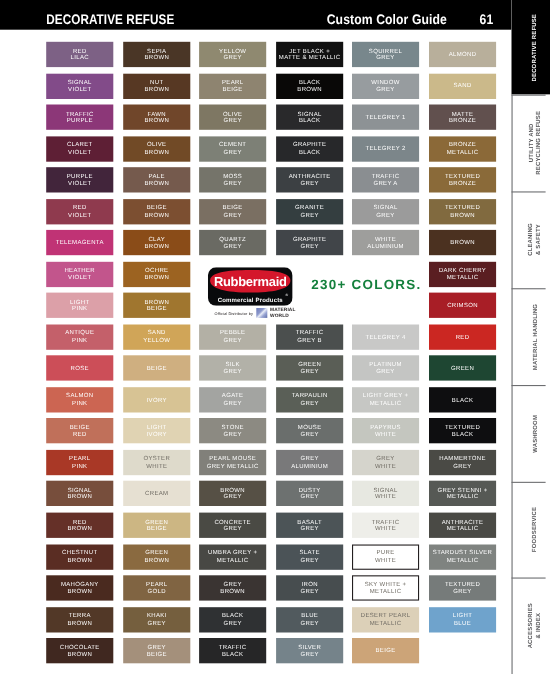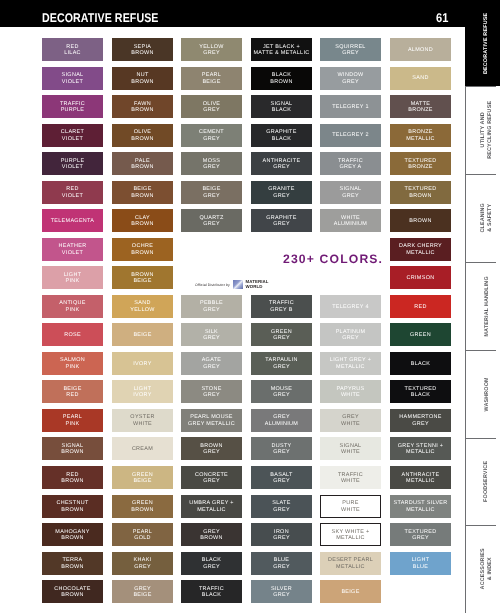--- a/index.html
+++ b/index.html
@@ -39,30 +39,31 @@
 
   
   .promo{position:absolute;left:181px;top:239px;width:270px;height:51px;}
   .logo{position:absolute;left:8px;top:4px;width:77px;height:35px;}
   .dist{position:absolute;left:14px;top:41px;width:90px;height:9px;display:flex;align-items:center;}
   .dist .dp{font-size:3.5px;color:#231f20;letter-spacing:0.12px;white-space:nowrap;}
   .dist .dbadge{display:inline-block;width:10px;height:9px;margin:0 2.5px 0 3px;flex:none;
         background:linear-gradient(135deg,#6b79b8 0%,#8d99cc 38%,#e8ecf7 52%,#9aa6d4 70%,#5f6ea8 100%);}
   .dist .dn{font-size:4.4px;font-weight:bold;color:#231f20;letter-spacing:0.1px;line-height:4.4px;width:30px;}
   .head{position:absolute;left:102px;top:14px;}
-  .head .h1{font-size:12.2px;font-weight:bold;color:#701a75;letter-spacing:1.15px;line-height:13px;}
+  .head .h1{font-size:12.2px;font-weight:bold;color:#15803d;letter-spacing:1.15px;line-height:13px;}
   .head .h2{font-size:10.4px;color:#77787b;letter-spacing:0.02px;line-height:12px;margin-top:1px;}
 </style>
 </head>
 <body>
 
 <div class="page">
 
   <div class="hdr">
     <div class="hdr-left"><span>DECORATIVE REFUSE</span></div>
+    <div class="hdr-mid"><span>Custom Color Guide</span></div>
     <div class="hdr-num">61</div>
   </div>
 
   <div class="side">
     <div class="sidebar-rule" style="left:0;top:86px;height:527px;"></div>
     <div class="tab active" style="top:0px;height:86px;">
         <div class="tl">
           <div class="lbl">DECORATIVE REFUSE</div>
         </div>
       </div>
@@ -766,20 +767,29 @@
         </span>
       </div>
   <div class="sw lt" style="left:320px;top:580.1px;background:#cca478;">
         <span class="t">
           <span class="ln">BEIGE</span>
         </span>
       </div>
   </div>
 
   <div class="promo">
+    <div class="logo">
+      <svg width="77" height="35" viewBox="0 0 308 140">
+  <rect x="0" y="0" width="308" height="140" rx="30" ry="30" fill="#090a0c"></rect>
+  <path d="M8 48 C8 20 66 10 154 10 C242 10 300 20 300 48 C300 78 242 92 154 92 C66 92 8 78 8 48 Z" fill="#d4172b"></path>
+  <text x="154" y="68" font-family="Liberation Sans, sans-serif" font-size="47" font-weight="bold" fill="#ffffff" text-anchor="middle" letter-spacing="-1">Rubbermaid</text>
+  <text x="154" y="127" font-family="Liberation Sans, sans-serif" font-size="22" font-weight="bold" fill="#ffffff" text-anchor="middle" letter-spacing="0.5">Commercial Products</text>
+  <text x="287" y="104" font-family="Liberation Sans, sans-serif" font-size="13" fill="#ffffff" text-anchor="middle">®</text>
+</svg>
+    </div>
     <div class="dist">
       <span class="dp">Official Distributor by</span>
       <span class="dbadge"></span>
       <span class="dn">MATERIAL WORLD</span>
     </div>
     <div class="head">
       <div class="h1">230+ COLORS.</div>
     </div>
   </div>
 

